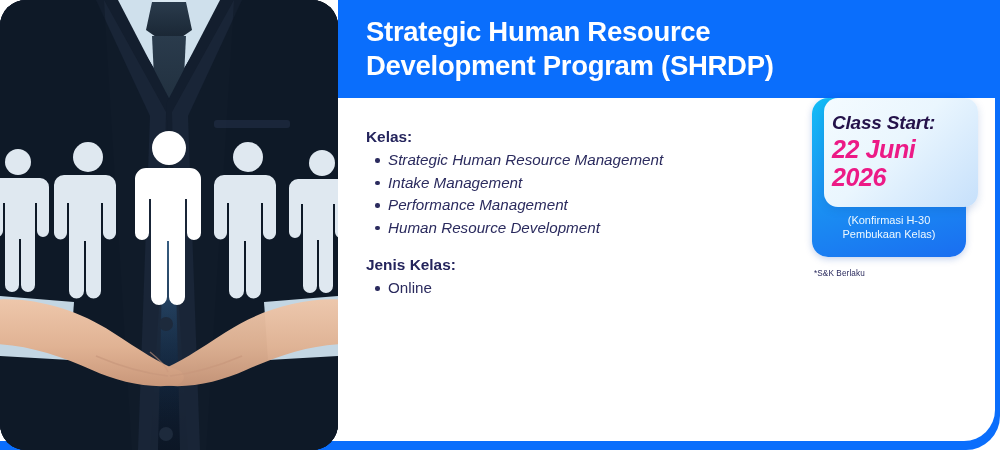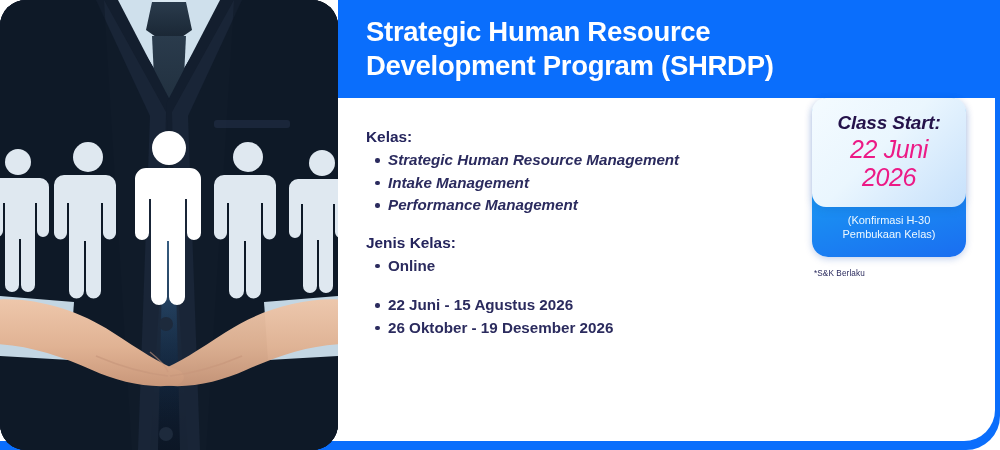--- a/index.html
+++ b/index.html
@@ -83,21 +83,20 @@
   .sec-head {
     color: #24245c;
     font-size: 15.4px;
     font-weight: bold;
     margin-bottom: 3px;
   }
   ul.sec-list {
     list-style: none;
     margin: 0 0 17px 0;
     padding: 0 0 0 22px;
-    font-weight: bold;
   }
   ul.sec-list li {
     position: relative;
     color: #2b2b5e;
     font-size: 15.2px;
     line-height: 1.48;
   }
   ul.sec-list li::before {
     content: "";
     position: absolute;
@@ -158,34 +157,34 @@
     margin-top: 4px;
     white-space: pre-line;
   }
   .class-card {
     position: relative;
     z-index: 3;
     width: 154px;
     padding: 14px 8px 16px 8px;
     border-radius: 14px;
     background: linear-gradient(135deg, #f4fbff 0%, #eaf6fe 45%, #c6e0fb 100%);
-    text-align: center;
     box-shadow: 0 3px 8px rgba(20,70,160,.18);
+    margin-left: 12px;
   }
   .class-start {
     color: #24124a;
     font-size: 19px;
     font-weight: bold;
     font-style: italic;
     letter-spacing: -.2px;
   }
   .class-date {
     color: #ec1a86;
     font-size: 25px;
-    font-weight: normal;
+    font-weight: bold;
     font-style: italic;
     line-height: 1.1;
     letter-spacing: -.4px;
     white-space: pre-line;
     margin-top: 2px;
   }
   .promo-foot {
     align-self: flex-start;
     margin-top: 12px;
     margin-left: 2px;
@@ -310,35 +309,32 @@
   </div>
 
   <div class="body-col">
 
     <div>
       <div class="sec-head">Kelas:</div>
       <ul class="sec-list italic">
         <li>Strategic Human Resource Management</li>
         <li>Intake Management</li>
         <li>Performance Management</li>
+        <li>Human Resource Development</li>
       </ul>
     </div>
 
     <div>
       <div class="sec-head">Jenis Kelas:</div>
       <ul class="sec-list">
         <li>Online</li>
       </ul>
     </div>
 
     <div>
-      <ul class="sec-list">
-        <li>22 Juni - 15 Agustus 2026</li>
-        <li>26 Oktober - 19 Desember 2026</li>
-      </ul>
     </div>
   </div>
 
   <div class="promo">
     <div class="promo-stack">
 
       <div class="early-card">
         <div class="early-label">EARLY BIRD</div>
         <div class="early-pct"><span>10%</span><sup>*</sup></div>
         <div class="early-note">(Konfirmasi H-30

